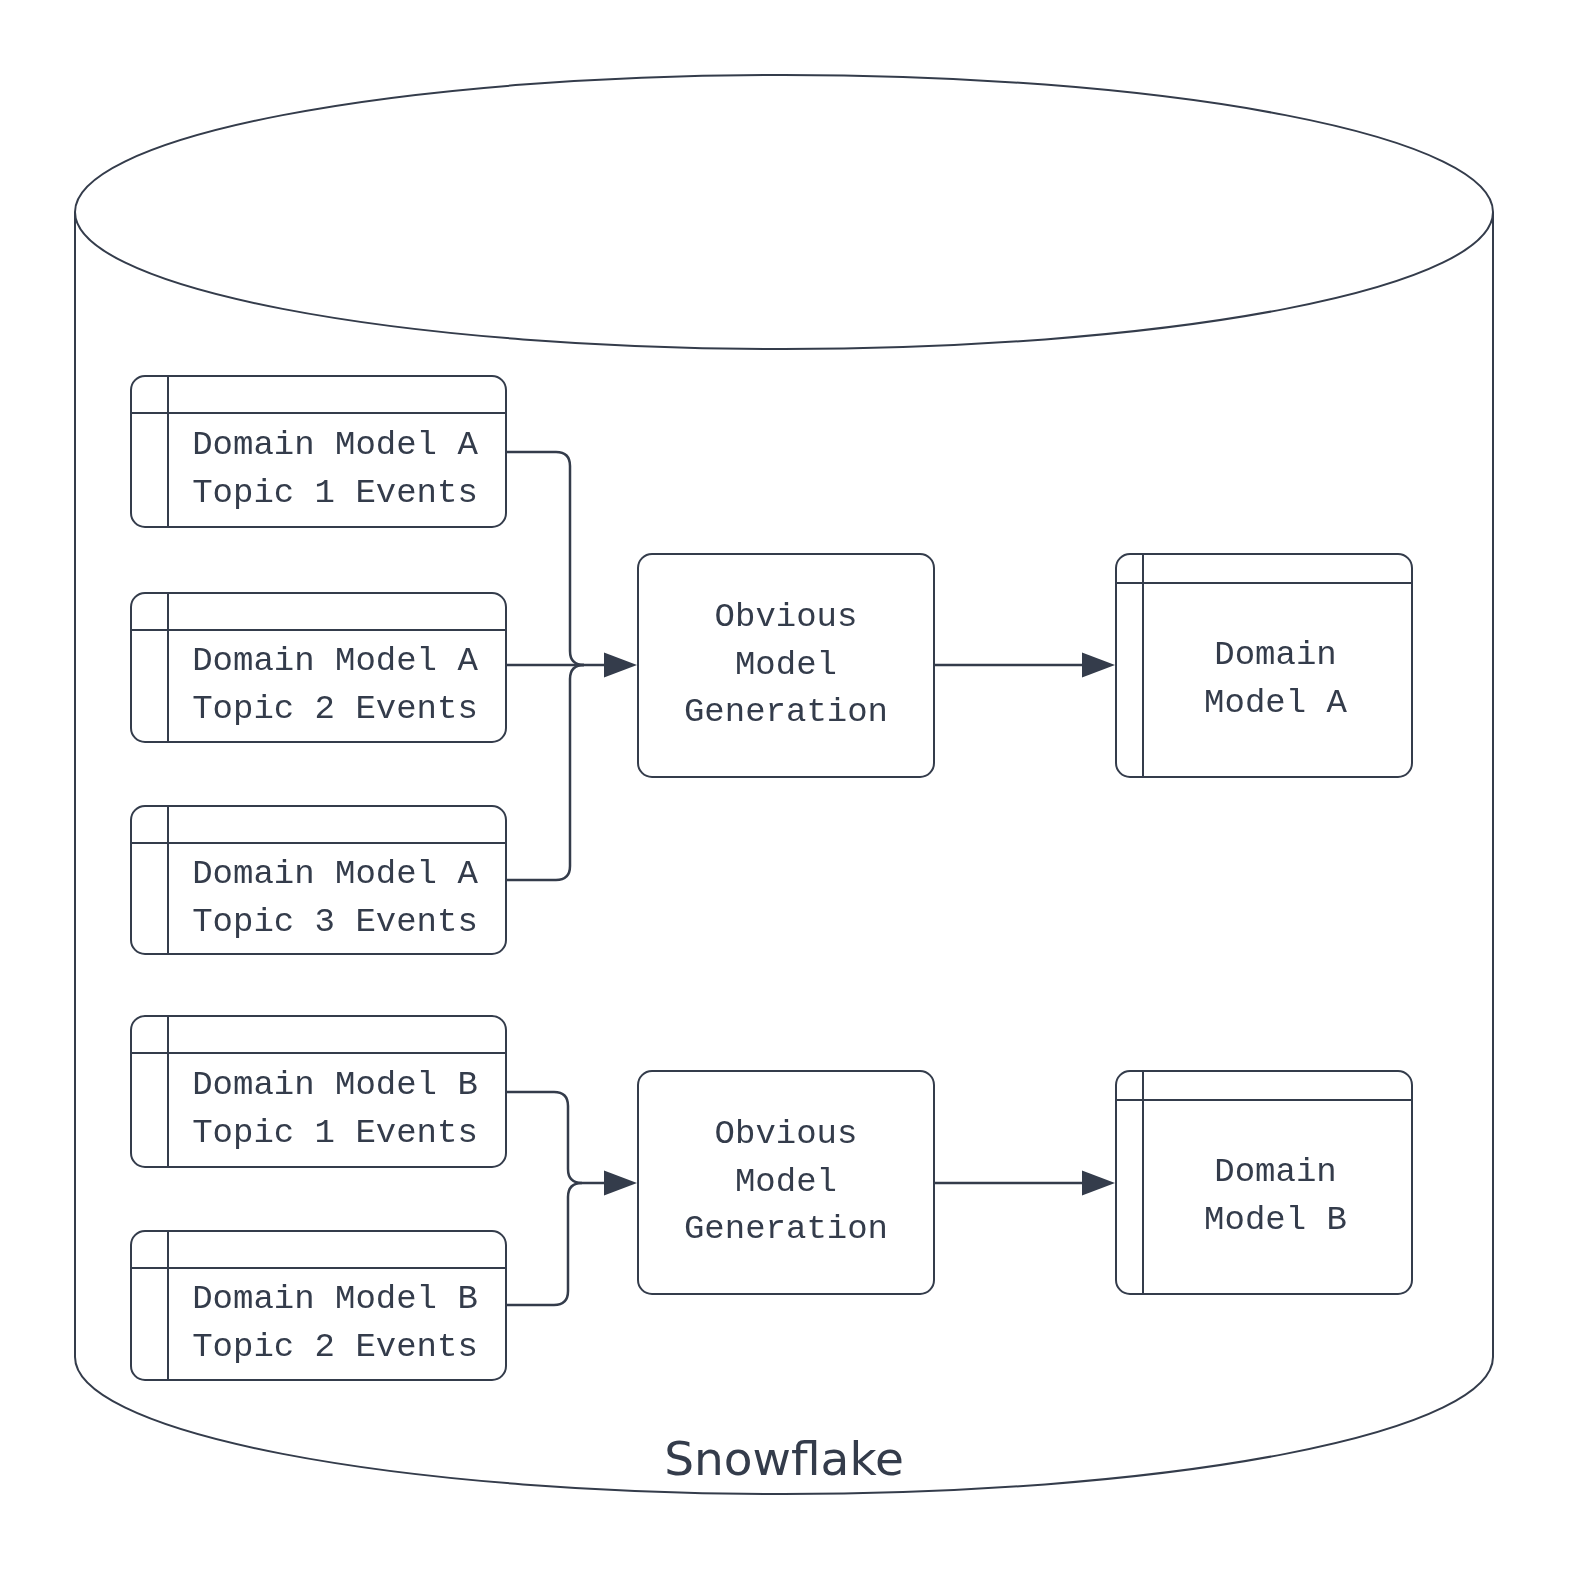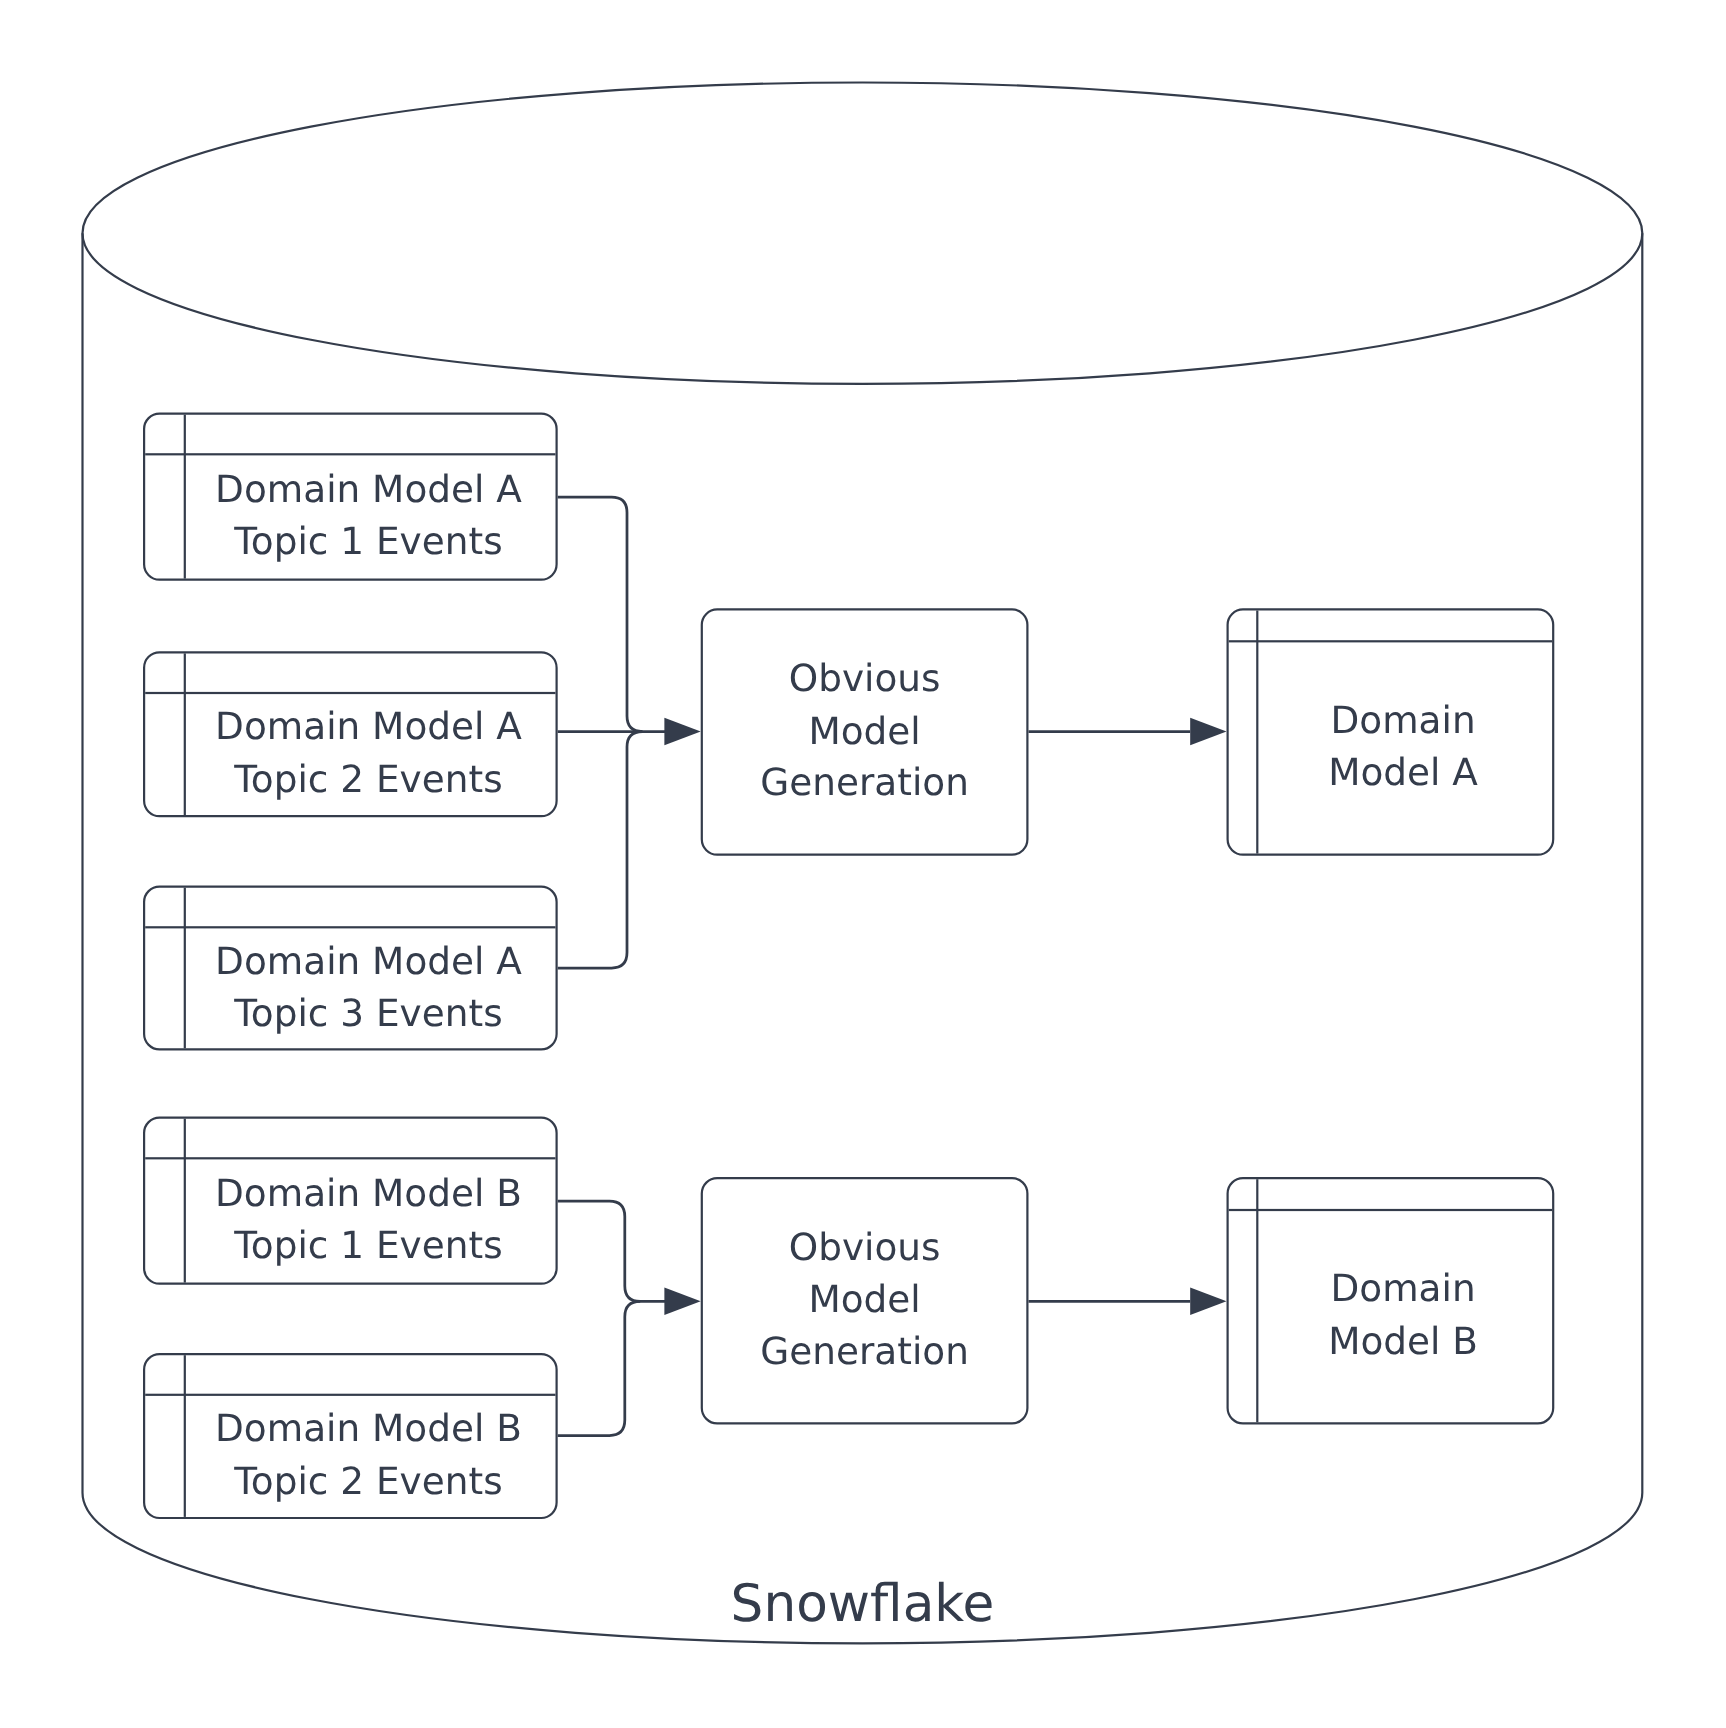--- a/index.html
+++ b/index.html
@@ -22,20 +22,21 @@
   .lines-layer ellipse.shape{fill:none;stroke:var(--stroke);stroke-width:2;}
   .lines-layer path.connector{fill:none;stroke:var(--stroke);stroke-width:2.5;}
   .lines-layer path.arrowhead{fill:var(--stroke);stroke:none;}
 
   .node{
     position:absolute;
     box-sizing:border-box;
     background:var(--fill);
     border:2.5px solid var(--stroke);
     border-radius:15px;
+    font-family:Liberation Mono, monospace;
   }
   .node .label{
     position:absolute;left:0;top:0;right:0;bottom:0;
     display:flex;align-items:center;justify-content:center;
     text-align:center;
     font-size:34px;line-height:1.4;
     white-space:pre-line;
     color:var(--text);
   }
   

